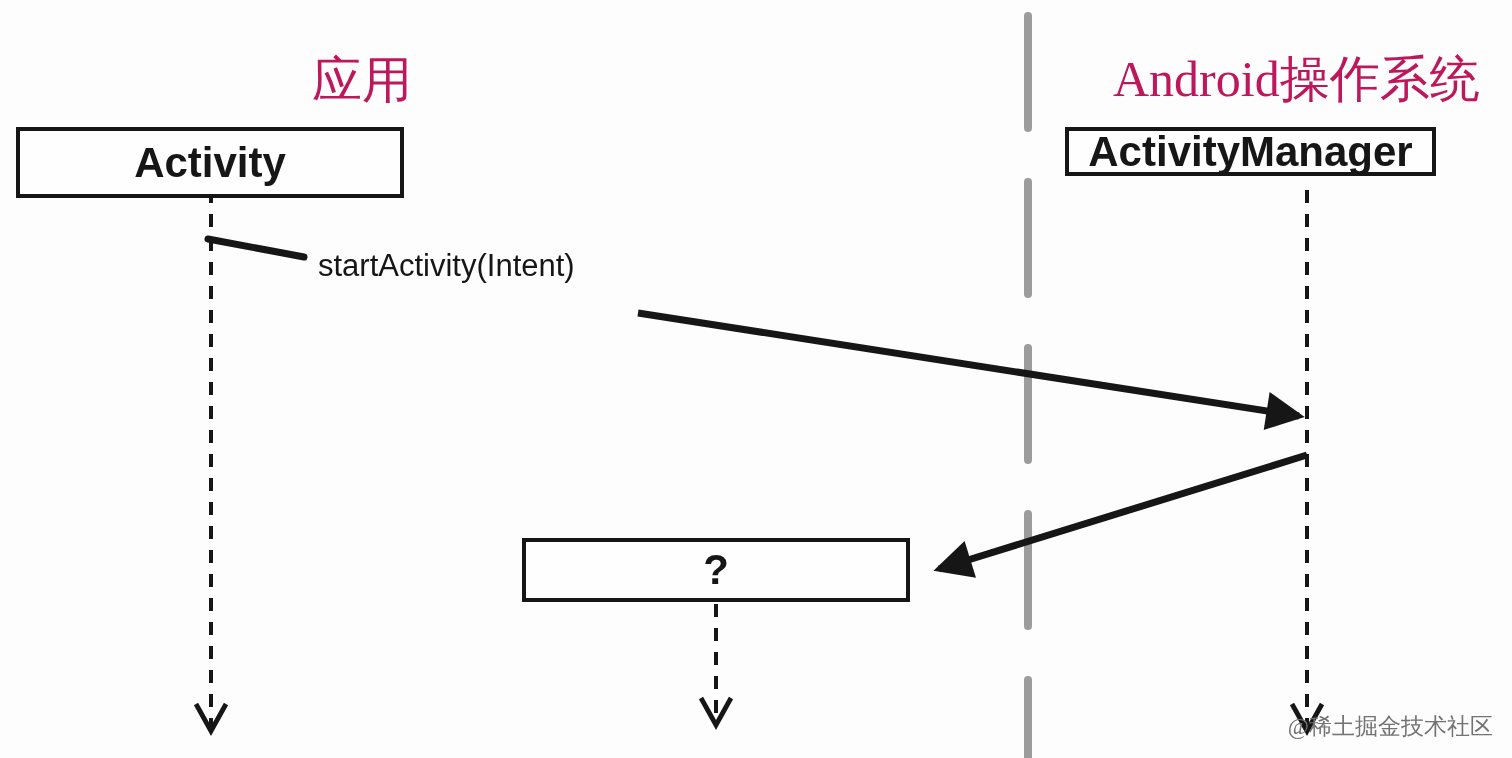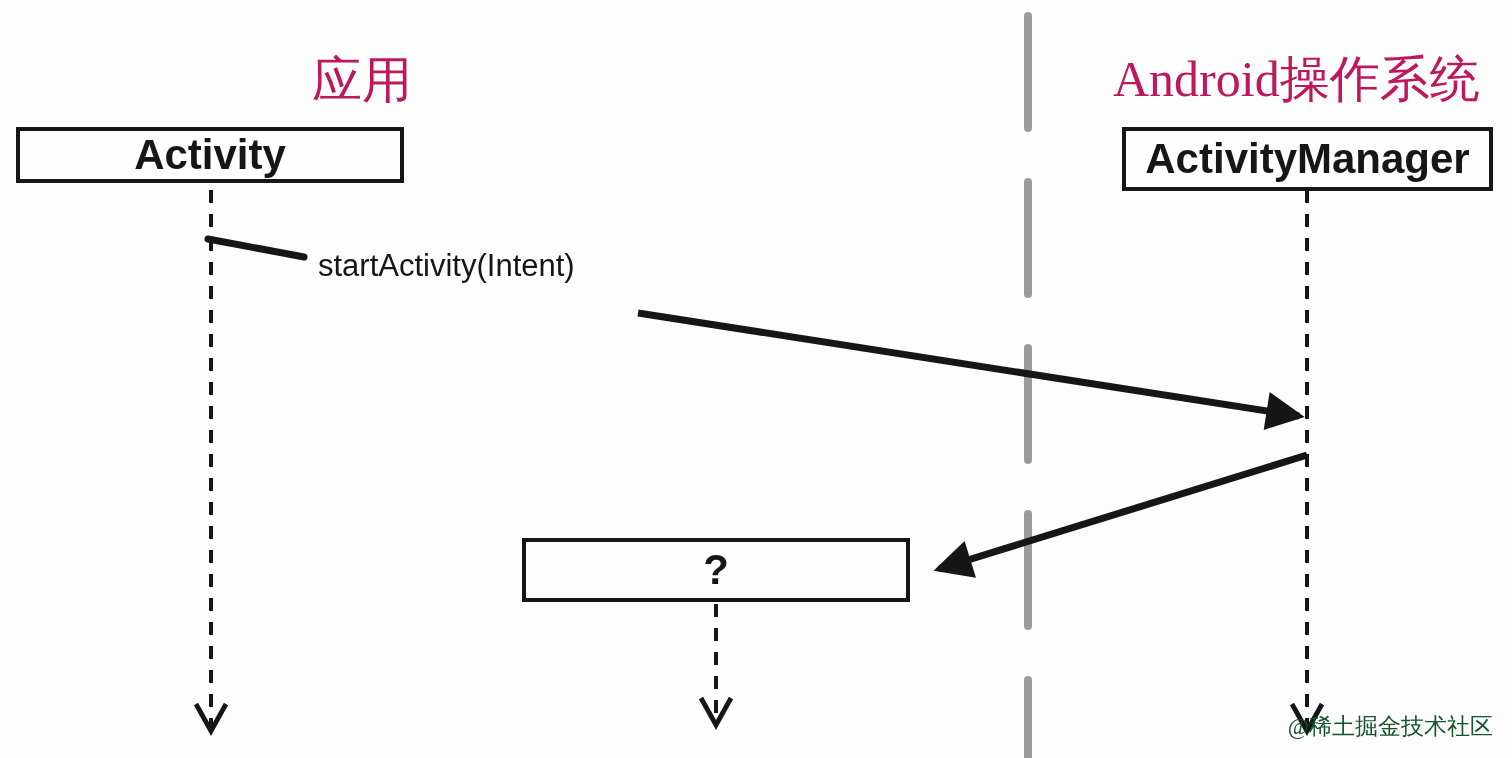--- a/index.html
+++ b/index.html
@@ -38,38 +38,38 @@
     border: 4px solid #161616;
     background: #fefefe;
     display: flex;
     align-items: center;
     justify-content: center;
     font-weight: bold;
     font-size: 42px;
     color: #161616;
     white-space: nowrap;
   }
-  .box-activity { left: 16px;   top: 127px; width: 388px; height: 56px; }
-  .box-am       { left: 1122px; top: 127px; width: 371px; height: 64px; }
+  .box-activity { left: 16px;   top: 127px; width: 388px; height: 71px; }
+  .box-am       { left: 1065px; top: 127px; width: 371px; height: 49px; }
   .box-unknown  { left: 522px;  top: 538px; width: 388px; height: 64px; }
   .message-label {
     position: absolute;
     left: 318px;
     top: 248px;
     font-size: 31px;
     color: #161616;
     white-space: nowrap;
   }
   .watermark {
     position: absolute;
     right: 19px;
     top: 711px;
     font-family: "Liberation Serif", "DejaVu Serif", serif;
     font-size: 23px;
-    color: #14532d;
+    color: #737373;
     white-space: nowrap;
   }
 </style>
 </head>
 <body>
 
 <div class="stage">
 
   <svg class="svg-layer" viewBox="0 0 1512 758" xmlns="http://www.w3.org/2000/svg">
     <defs>

